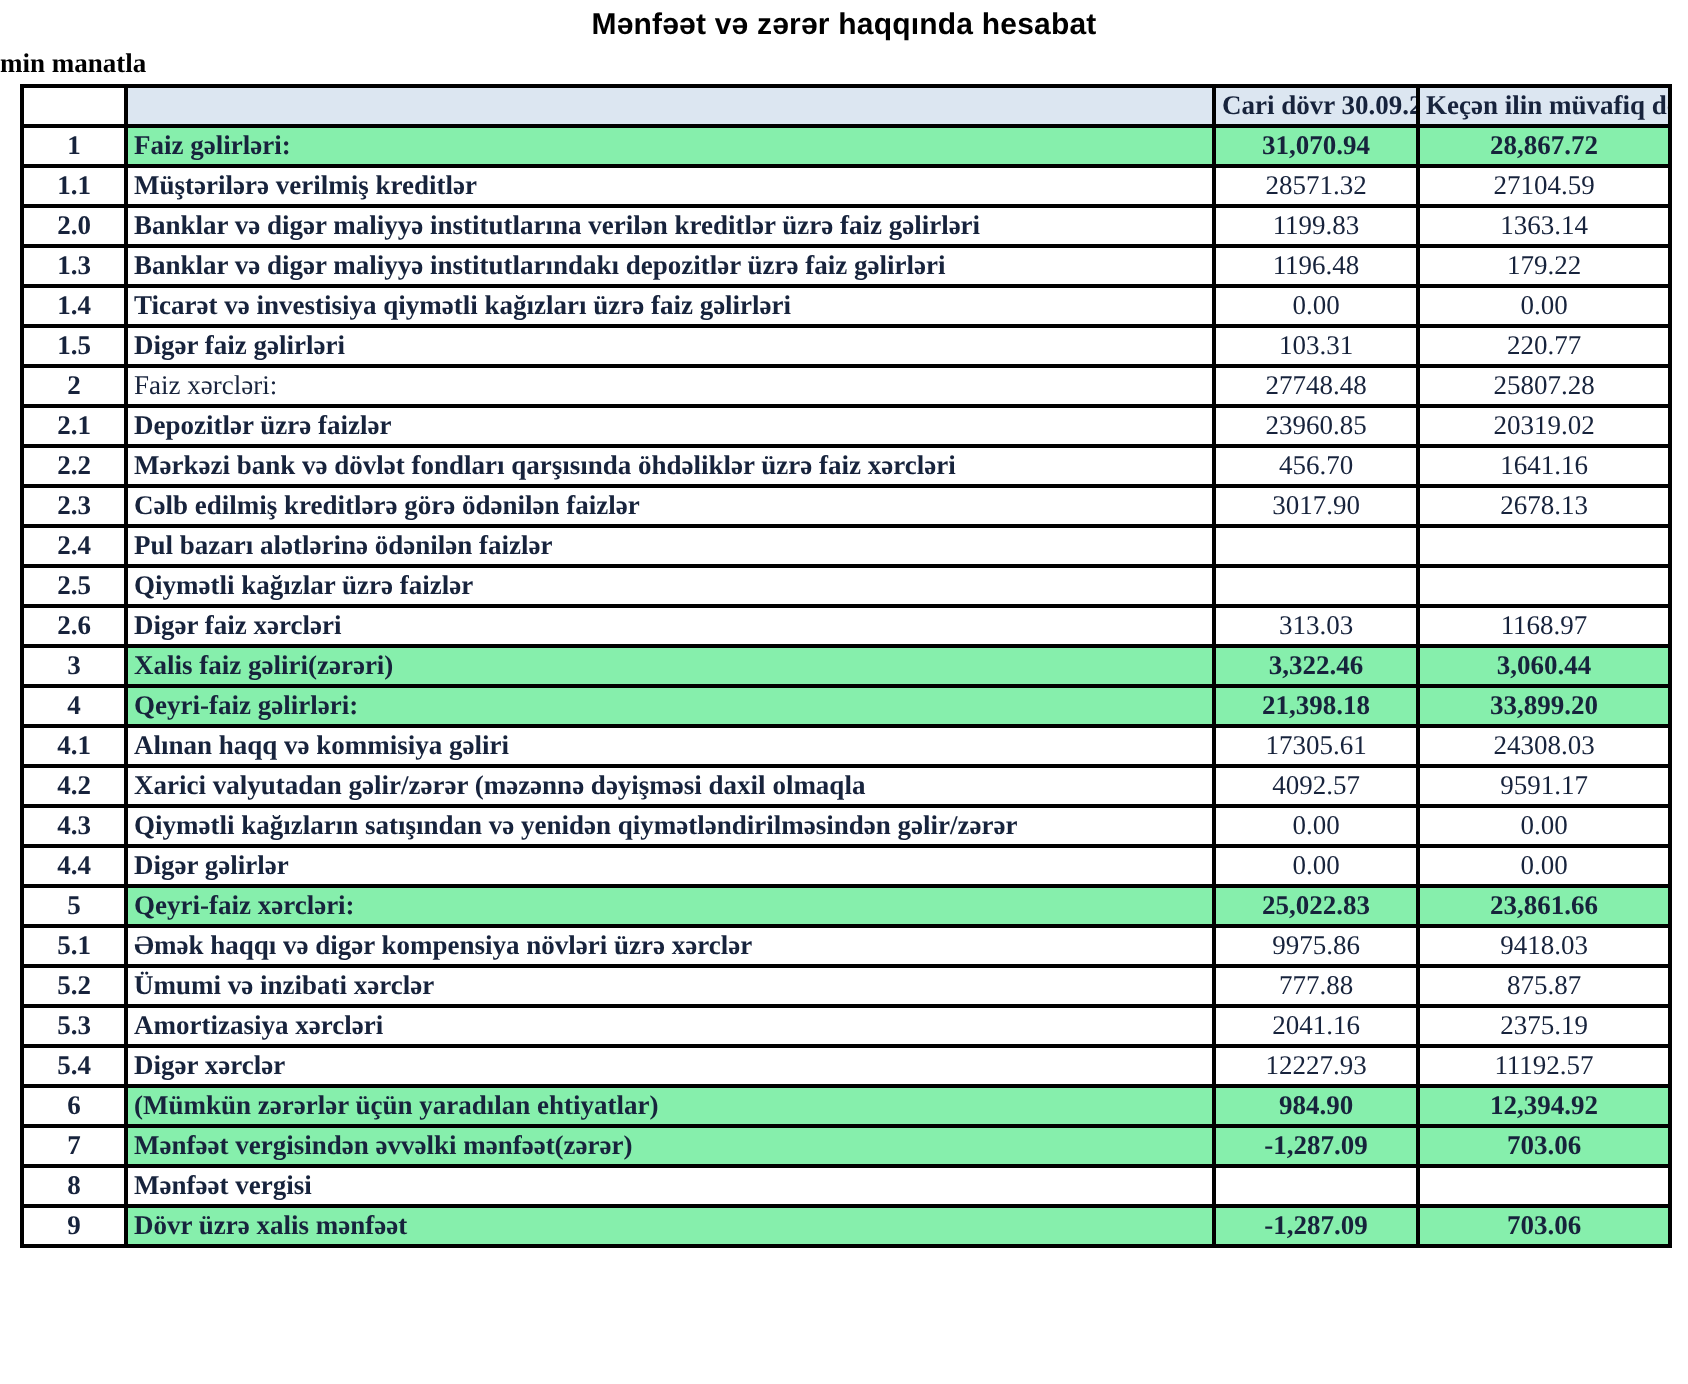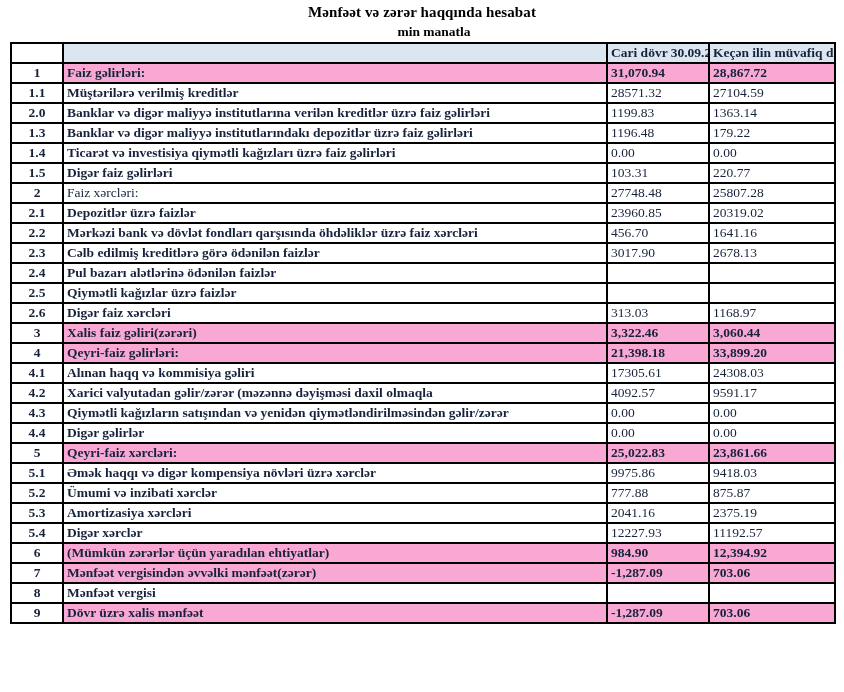--- a/index.html
+++ b/index.html
@@ -12,34 +12,33 @@
     color: #000;
     overflow: hidden;
   }
   .page {
     position: relative;
     width: 844px;
     height: 692px;
   }
   .report-title {
     text-align: center;
-    font-family: Liberation Serif, serif;
+    font-family: Liberation Sans, sans-serif;
     font-weight: bold;
     font-size: 15px;
     padding-top: 4px;
     letter-spacing: 0.1px;
   }
   .unit-note {
-    text-align: center;
+    text-align: left;
     font-weight: bold;
     font-size: 13.5px;
     padding-right: 8px;
     margin-top: 3px;
     margin-bottom: 2px;
-    margin-left: 32px;
   }
   table.pl-table {
     border-collapse: collapse;
     margin-left: 10px;
     width: 826px;
     table-layout: fixed;
   }
   table.pl-table td {
     border: 2px solid #000;
     font-size: 13.5px;
@@ -62,24 +61,24 @@
     vertical-align: middle;
     line-height: 1.45;
   }
   thead td.numcell { background: #ffffff; }
   td.numcell {
     text-align: center;
     background: #ffffff;
     font-weight: bold;
   }
   td.labelcell { text-align: left; font-weight: bold; }
-  td.valcell   { text-align: left; padding-right: 4px; }
+  td.valcell   { text-align: center; padding-right: 4px; }
   tr.row-section td.labelcell,
   tr.row-section td.valcell {
-    background: #f9a8d4;
+    background: #86efac;
     font-weight: bold;
   }
   tr.row-bold td.labelcell,
   tr.row-bold td.valcell {
     font-weight: normal;
     margin-left: 36px;
   }
   tr.row-normal td.numcell { font-weight: bold; }
 </style>
 </head>

